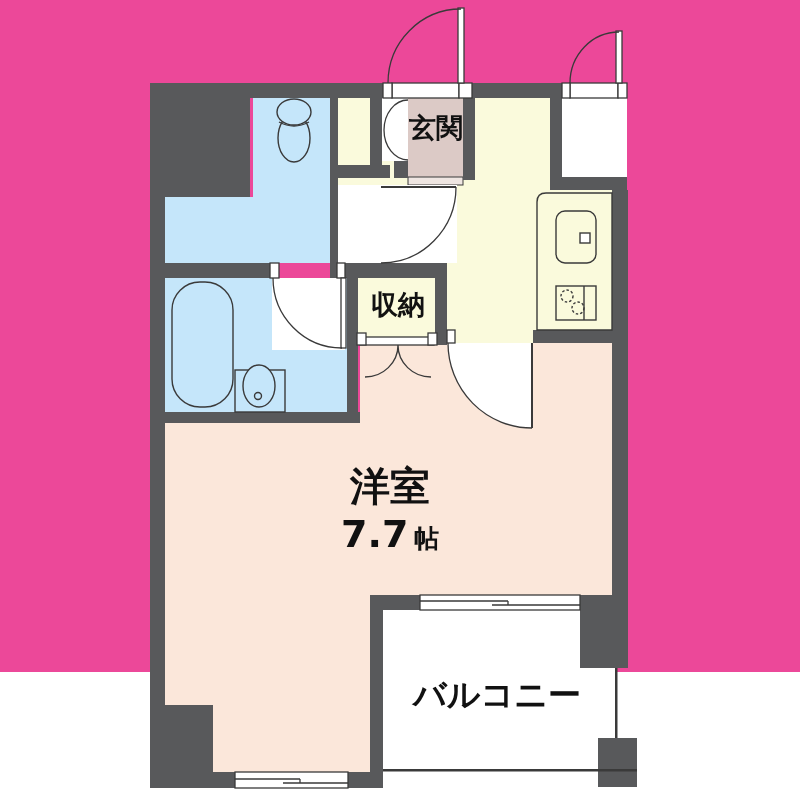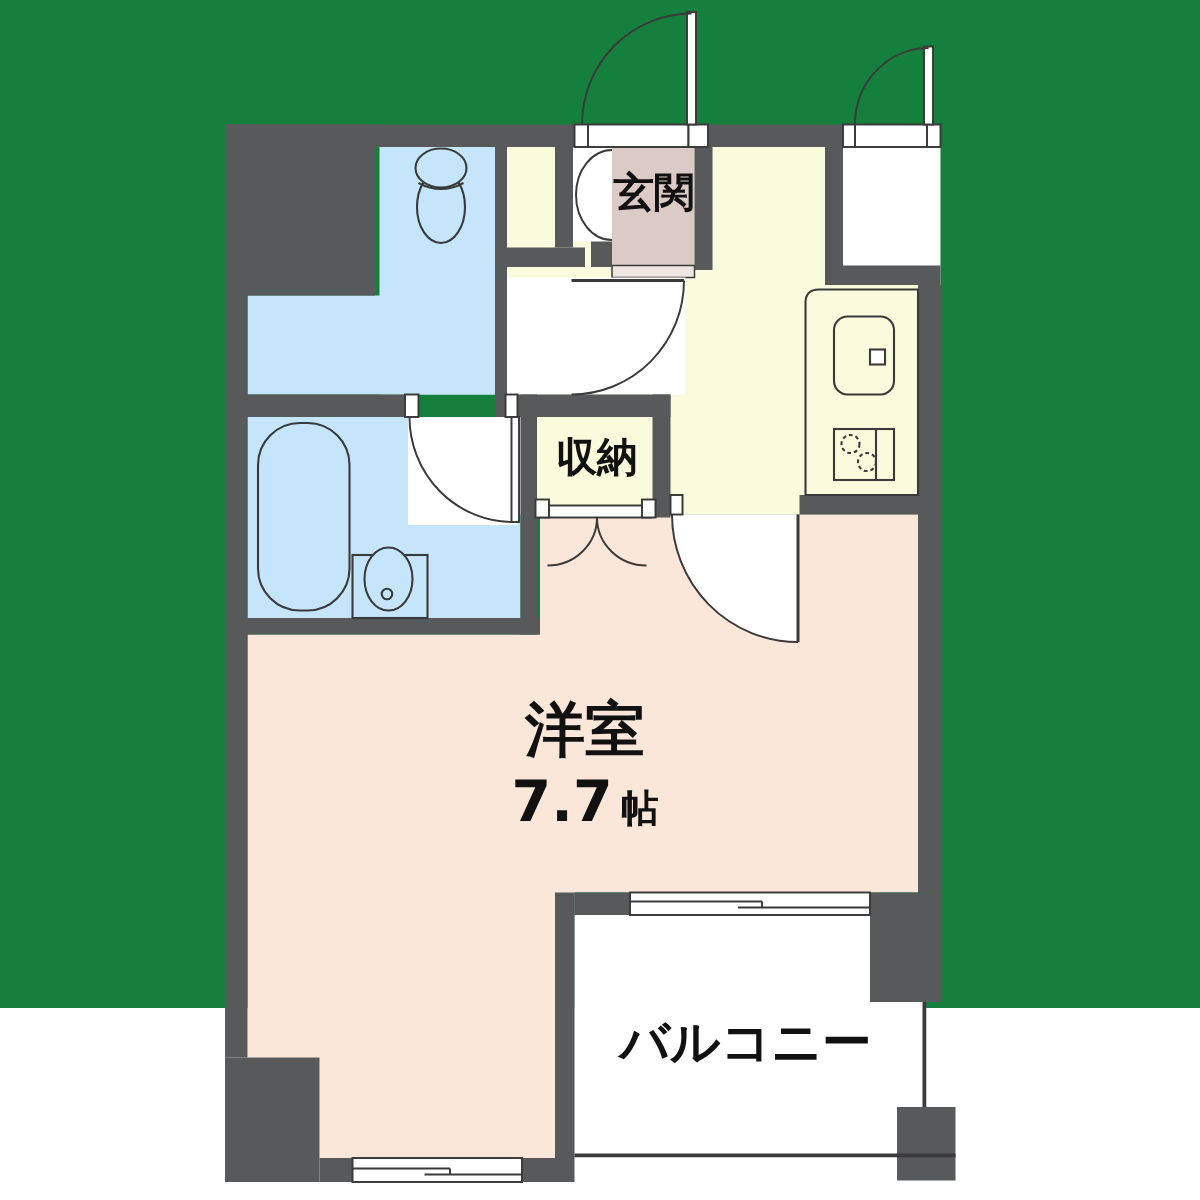--- a/index.html
+++ b/index.html
@@ -1,16 +1,16 @@
 <!DOCTYPE html>
 <html style="--wall: #58595b; --outline: #3a3a3a; --water_area: #c5e6fa; --kitchen_hall: #fafadc; --main_room: #fbe7da; --entrance_floor: #dccac6; --entrance_step: #efe6e2; --text: #111111; --white: #ffffff;"><head>
 <meta charset="utf-8">
 <style>
   html,body{margin:0;padding:0;background:#fff;width:800px;height:800px;overflow:hidden;}
-  #stage{position:relative;width:800px;height:672px;background:#15803d;
+  #stage{position:relative;width:800px;height:672px;background:#ec4899;
          font-family:"DejaVu Sans",sans-serif;}
   svg{position:absolute;left:0;top:0;}
   svg text{font-family:"DejaVu Sans",sans-serif;font-weight:bold;fill:var(--text);}
 </style>
 </head>
 <body>
 
 <div id="stage">
 <svg width="800" height="800" viewBox="0 0 800 800">
 

